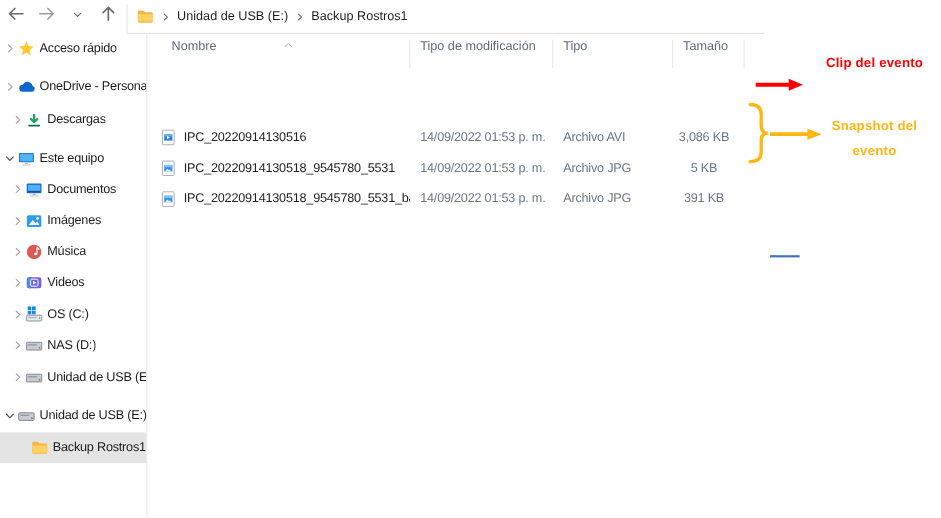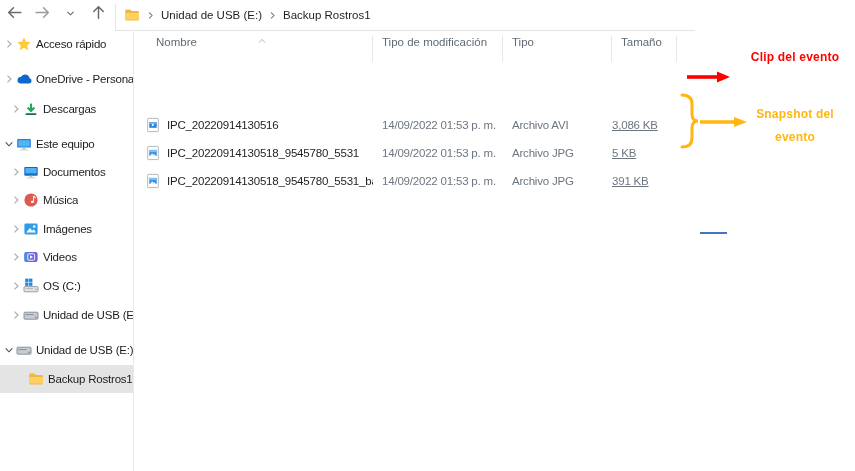--- a/index.html
+++ b/index.html
@@ -46,21 +46,21 @@
     position:relative;cursor:pointer;white-space:nowrap;}
   .hc.name{padding-left:22px;}
   .sortmark{position:absolute;left:123px;top:0;display:flex;}
   .rows{position:absolute;left:0;top:35px;width:561px;margin-top:46px;}
   .frow{display:grid;grid-template-columns:239px 130px 109px 65px;height:28px;
     align-items:center;font-size:11.5px;letter-spacing:-0.2px;color:#1f1f1f;cursor:pointer;}
   .cell-name{display:flex;align-items:center;gap:6px;padding-left:11px;overflow:hidden;}
   .cell-name .txt{white-space:nowrap;overflow:hidden;}
   .fico{width:16px;height:16px;flex:none;display:flex;}
   .dim{color:#6d7680;padding-left:9px;white-space:nowrap;overflow:hidden;}
-  .sz{text-align:left;padding-left:0;padding-right:9px;text-decoration:underline;}
+  .sz{text-align:center;padding-left:0;padding-right:9px;}
 
   
   .ann{position:absolute;font-weight:bold;font-size:12px;line-height:23px;
     text-align:center;letter-spacing:0.2px;}
   .ann-clip{left:741px;top:46px;width:108px;color:#ff0000;}
   .ann-snap{left:737px;top:103px;width:116px;color:#ffb612;}
   .red-arrow{left:686px;top:70px;}
   .orange-bracket{left:679px;top:93px;}
   .orange-arrow{left:699px;top:115px;}
   .blue-line{left:700px;top:232px;width:27px;height:2px;background:#4472c4;}
@@ -194,51 +194,51 @@
             <rect x="1.3" y="2.9" width="13.4" height="8.8" rx="0.9" fill="#1565cf"></rect>
             <rect x="2.4" y="4" width="11.2" height="6.6" fill="#4fb2f4"></rect>
             <rect x="2.4" y="9.5" width="11.2" height="1.1" fill="#0d53ab"></rect>
             <rect x="6.6" y="11.7" width="2.8" height="1.6" fill="#b6bec5"></rect>
             <rect x="4" y="13.3" width="8" height="1.3" rx="0.6" fill="#cfd5da"></rect>
           </svg>
         </span>
       <span class="lbl">Documentos</span>
     </div>
 
+    <div class="si lv1 n1">
+      <span class="chev">
+          <svg width="12" height="12" viewBox="0 0 16 16" fill="none" stroke="#a6a6a6" stroke-width="1.4">
+            <path d="M6 3.6 L10.6 8 L6 12.4"></path>
+          </svg>
+        </span>
+      <span class="ico">
+          <svg width="16" height="16" viewBox="0 0 16 16">
+            <rect x="1.4" y="2.6" width="13.2" height="10.8" rx="1.4" fill="#2f9ce8"></rect>
+            <circle cx="11.2" cy="5.6" r="1.25" fill="#ffffff"></circle>
+            <path d="M3.2 11.6 L6.9 7.1 L9.3 9.7 L10.7 8.3 L12.9 11.6 Z" fill="#ffffff"></path>
+          </svg>
+        </span>
+      <span class="lbl">Imágenes</span>
+    </div>
+
     <div class="si lv1">
       <span class="chev">
           <svg width="12" height="12" viewBox="0 0 16 16" fill="none" stroke="#a6a6a6" stroke-width="1.4">
             <path d="M6 3.6 L10.6 8 L6 12.4"></path>
           </svg>
         </span>
       <span class="ico">
           <svg width="16" height="16" viewBox="0 0 16 16">
             <circle cx="8" cy="8" r="6.6" fill="#dc5a51"></circle>
             <rect x="10.1" y="4.1" width="1" height="5.6" fill="#ffffff"></rect>
             <ellipse cx="9.4" cy="9.9" rx="1.5" ry="1.15" fill="#ffffff"></ellipse>
             <path d="M10.6 4.1 q1.8 0.5 1.9 2.2" stroke="#ffffff" stroke-width="1" fill="none"></path>
           </svg>
         </span>
       <span class="lbl">Música</span>
-    </div>
-
-    <div class="si lv1 n1">
-      <span class="chev">
-          <svg width="12" height="12" viewBox="0 0 16 16" fill="none" stroke="#a6a6a6" stroke-width="1.4">
-            <path d="M6 3.6 L10.6 8 L6 12.4"></path>
-          </svg>
-        </span>
-      <span class="ico">
-          <svg width="16" height="16" viewBox="0 0 16 16">
-            <rect x="1.4" y="2.6" width="13.2" height="10.8" rx="1.4" fill="#2f9ce8"></rect>
-            <circle cx="11.2" cy="5.6" r="1.25" fill="#ffffff"></circle>
-            <path d="M3.2 11.6 L6.9 7.1 L9.3 9.7 L10.7 8.3 L12.9 11.6 Z" fill="#ffffff"></path>
-          </svg>
-        </span>
-      <span class="lbl">Imágenes</span>
     </div>
 
     <div class="si lv1">
       <span class="chev">
           <svg width="12" height="12" viewBox="0 0 16 16" fill="none" stroke="#a6a6a6" stroke-width="1.4">
             <path d="M6 3.6 L10.6 8 L6 12.4"></path>
           </svg>
         </span>
       <span class="ico">
           <svg width="16" height="16" viewBox="0 0 16 16">
@@ -266,20 +266,35 @@
               <rect x="6.1" y="4.5" width="3.3" height="3.3"></rect>
             </g>
             <rect x="1" y="8.6" width="14" height="5.2" rx="0.9" fill="#e4e7ea" stroke="#8d949b" stroke-width="0.9"></rect>
             <rect x="2.6" y="10.2" width="7.6" height="1" fill="#aab1b8"></rect>
             <circle cx="13" cy="11.2" r="0.7" fill="#6fa14f"></circle>
           </svg>
         </span>
       <span class="lbl">OS (C:)</span>
     </div>
 
+    <div class="si lv1">
+      <span class="chev">
+          <svg width="12" height="12" viewBox="0 0 16 16" fill="none" stroke="#a6a6a6" stroke-width="1.4">
+            <path d="M6 3.6 L10.6 8 L6 12.4"></path>
+          </svg>
+        </span>
+      <span class="ico">
+          <svg width="16" height="16" viewBox="0 0 16 16">
+            <rect x="1" y="5.2" width="14" height="7" rx="1" fill="#c6ccd2" stroke="#82898f" stroke-width="0.9"></rect>
+            <rect x="2.4" y="7" width="8.2" height="1.1" fill="#8e959c"></rect>
+            <circle cx="13" cy="10.2" r="0.8" fill="#747b82"></circle>
+          </svg>
+        </span>
+      <span class="lbl">NAS (D:)</span>
+    </div>
 
     <div class="si lv1 n1">
       <span class="chev">
           <svg width="12" height="12" viewBox="0 0 16 16" fill="none" stroke="#a6a6a6" stroke-width="1.4">
             <path d="M6 3.6 L10.6 8 L6 12.4"></path>
           </svg>
         </span>
       <span class="ico">
           <svg width="16" height="16" viewBox="0 0 16 16">
             <rect x="1" y="5.2" width="14" height="7" rx="1" fill="#c6ccd2" stroke="#82898f" stroke-width="0.9"></rect>

